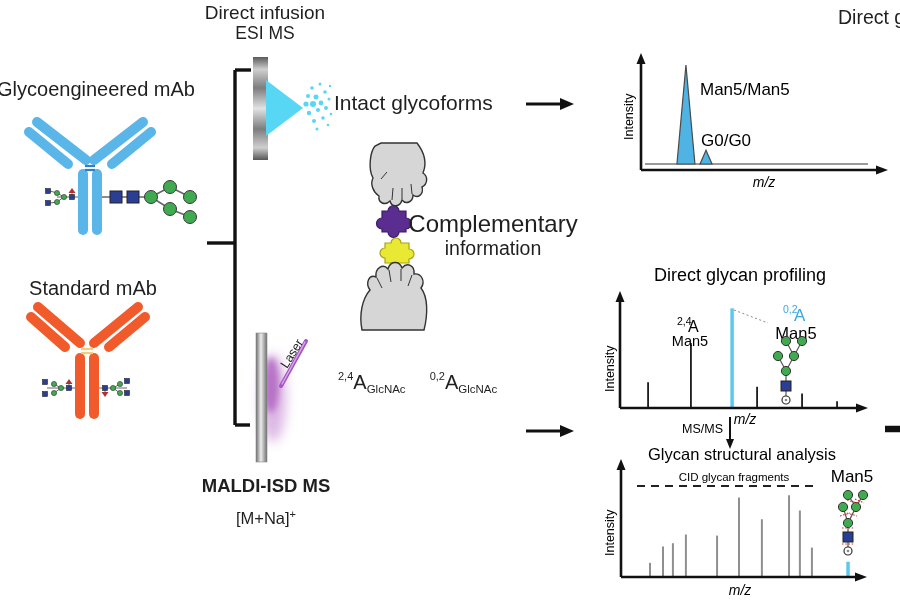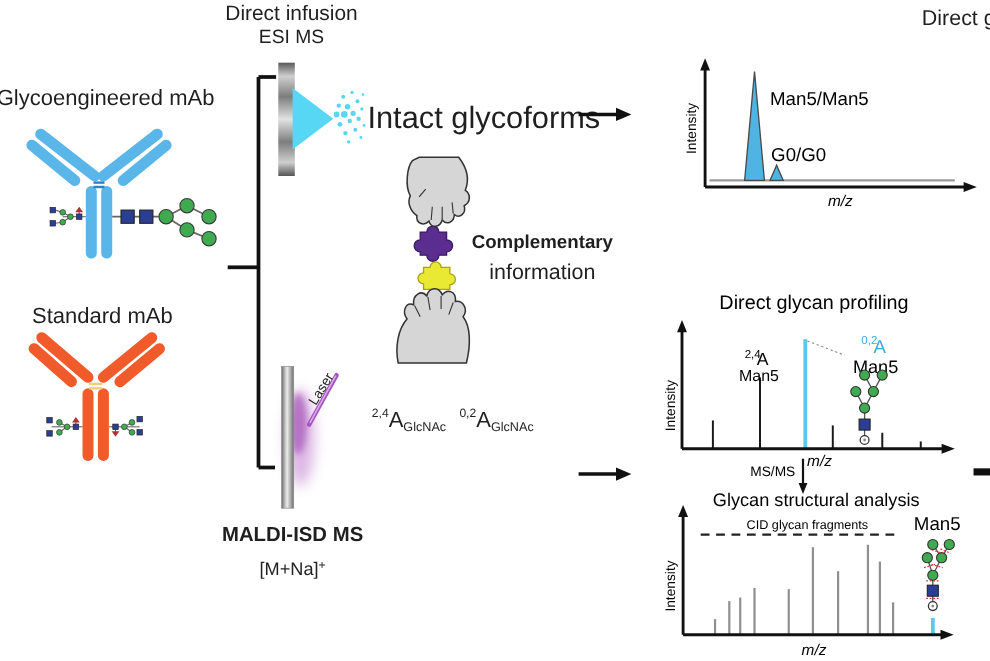--- a/index.html
+++ b/index.html
@@ -1,21 +1,21 @@
 <!DOCTYPE html>
 <html><head>
 <meta charset="utf-8">
 <style>
   html,body{margin:0;padding:0;background:#fff;}
   #canvas{position:relative;width:900px;height:601px;overflow:hidden;background:#fff;
           font-family:"Liberation Sans",sans-serif;color:#1f1f1f;}
   .t{position:absolute;white-space:nowrap;line-height:1.08;}
   .ctr{transform:translateX(-50%);text-align:center;}
   svg{position:absolute;overflow:visible;}
-  .fragline{display:flex;gap:12px;text-align:center;}
+  .fragline{display:flex;gap:24px;text-align:center;}
   .fg .sp{font-size:11px;vertical-align:9px;}
   .fg .ab{font-size:20px;}
   .fg .sb{font-size:11.5px;vertical-align:-4px;}
   .supp{font-size:11px;vertical-align:6px;}
 </style>
 </head>
 <body>
 
 <div id="canvas">
 
@@ -176,41 +176,41 @@
     <ellipse cx="271" cy="385" rx="8" ry="28" fill="#993aae" opacity="0.55" filter="url(#blur3)"></ellipse>
     <rect x="256" y="333" width="11" height="129" fill="url(#metalH)" stroke="#8a8a8a" stroke-width="0.6"></rect>
     <line x1="306" y1="341" x2="281" y2="386" stroke="#a455c2" stroke-width="4" stroke-linecap="round"></line>
     <line x1="305" y1="342" x2="282" y2="384" stroke="#dcaae9" stroke-width="1.4" stroke-linecap="round"></line>
     <text x="287" y="369" transform="rotate(-58 287 369)" font-size="12.5" fill="#222">Laser</text>
   </svg>
 
   <div class="t ctr" style="left:266px;top:476px;font-size:18.5px;font-weight:bold;">MALDI-ISD MS</div>
   <div class="t ctr" style="left:266px;top:509px;font-size:16.5px;"><span>[M+Na]</span><span class="supp">+</span></div>
 
-  <div class="t" style="left:334px;top:92px;font-size:28px;">Intact glycoforms</div>
+  <div class="t" style="left:334px;top:92px;font-size:21px;">Intact glycoforms</div>
 
   <svg style="left:524px;top:96px;" width="52" height="16" viewBox="0 0 52 16">
     <line x1="2" y1="8" x2="38" y2="8" stroke="#111" stroke-width="3.2"></line>
     <polygon points="36,2 36,14 50,8" fill="#111"></polygon>
   </svg>
 
   <svg style="left:345px;top:138px;" width="95" height="198" viewBox="345 138 95 198">
     <path d="M382,211 L388,211 a5.5,5.5 0 1 1 11,0 L406,211 L406,218 a5.5,5.5 0 1 1 0,11 L406,232 L399,232 a5.5,5.5 0 1 1 -11,0 L382,232 L382,229 a5.5,5.5 0 1 1 0,-11 Z" fill="#5b2d90" stroke="#3a1c61" stroke-width="1.2"></path>
     <g>
       <path d="M381,143 L417,143 C424,152 427,163 423,173 C428,176 428,184 422,187 C424,194 418,199 413,195 C413,202 406,205 402,200 C400,207 392,208 390,201 C385,206 378,203 379,196 C373,192 370,184 373,178 C368,169 370,152 375,146 Z" fill="#d6d6d6" stroke="#333" stroke-width="1.4"></path>
       <path d="M392,200 L393,188 M402,199 L402,188 M412,194 L411,184 M381,179 L387,172" fill="none" stroke="#333" stroke-width="1"></path>
     </g>
     <path d="M385,243 L391,243 a5,5 0 1 1 10,0 L409,243 L409,249 a5,5 0 1 1 0,10 L409,263 L385,263 L385,258 a5,5 0 1 1 0,-10 Z" fill="#e9e832" stroke="#a8a415" stroke-width="1.2"></path>
     <g>
       <path d="M362,330 C359,315 362,299 370,290 C365,283 369,274 376,277 C375,268 383,263 388,269 C390,261 399,260 402,268 C407,262 415,265 414,274 C421,273 426,281 421,288 C428,297 428,314 424,330 Z" fill="#d6d6d6" stroke="#333" stroke-width="1.4"></path>
       <path d="M377,278 L382,288 M389,270 L391,282 M401,269 L401,281 M412,275 L408,286" fill="none" stroke="#333" stroke-width="1"></path>
     </g>
   </svg>
 
-  <div class="t ctr" style="left:493px;top:211px;font-size:17px;font-weight:bold;">Complementary</div>
+  <div class="t ctr" style="left:493px;top:211px;font-size:24px;">Complementary</div>
   <div class="t ctr" style="left:493px;top:238px;font-size:19.5px;">information</div>
 
   <div class="t fragline" style="left:338px;top:371px;">
     <span class="fg"><span class="sp">2,4</span><span class="ab">A</span><span class="sb">GlcNAc</span></span>
     <span class="fg"><span class="sp">0,2</span><span class="ab">A</span><span class="sb">GlcNAc</span></span>
   </div>
 
 
   <svg style="left:524px;top:423px;" width="52" height="16" viewBox="0 0 52 16">
     <line x1="2" y1="8" x2="38" y2="8" stroke="#111" stroke-width="3.2"></line>

